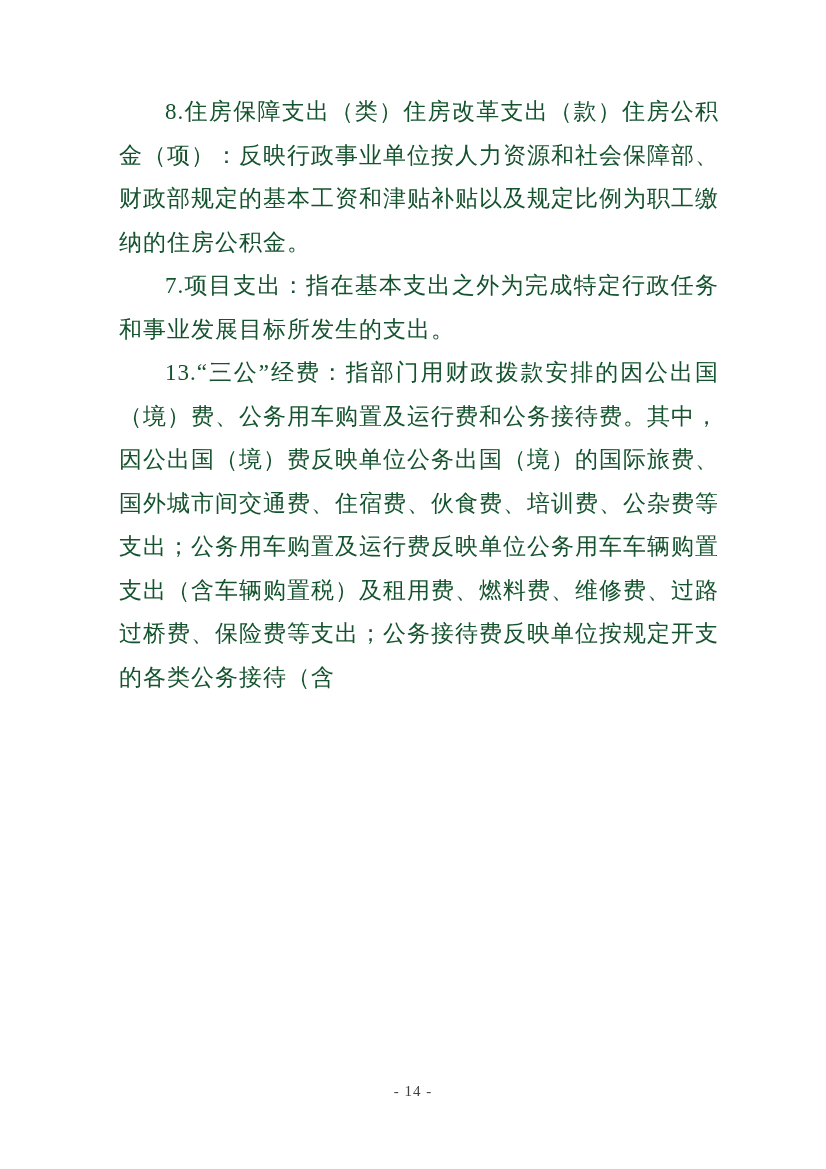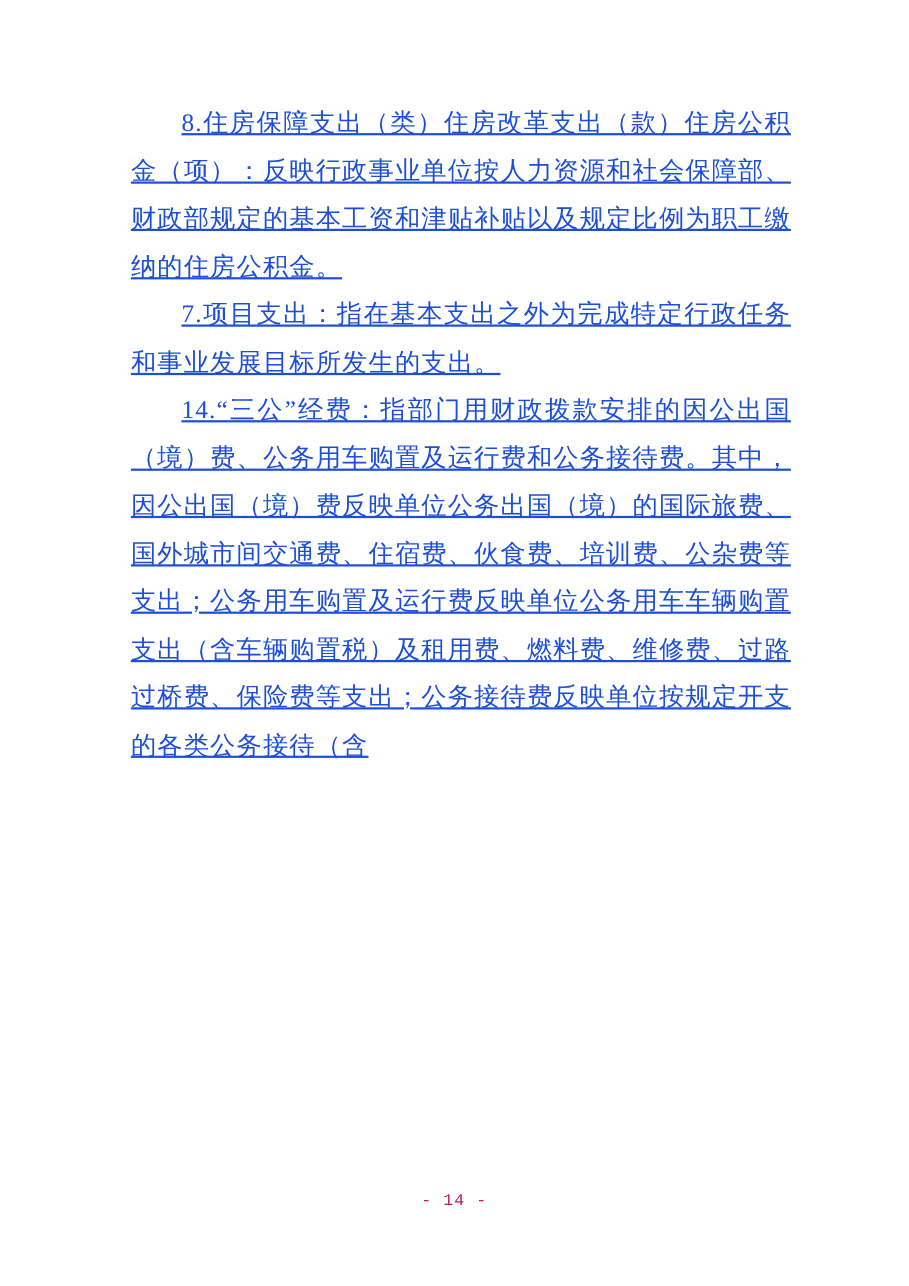--- a/index.html
+++ b/index.html
@@ -18,47 +18,46 @@
   .content {
     position: absolute;
     left: 119px;
     top: 90px;
     width: 600px;
   }
   .para {
     margin: 0;
     font-size: 23px;
     line-height: 43.5px;
-    color: #1d4ed8;
+    color: #14532d;
     text-align: justify;
     text-justify: inter-ideograph;
     text-indent: 2em;
     letter-spacing: 1px;
     word-break: break-all;
-    text-decoration: underline;
   }
   .footer {
     position: absolute;
     left: 0;
     top: 1082px;
     width: 826px;
     text-align: center;
   }
   .page-num {
     font-size: 15px;
     letter-spacing: 1px;
-    color: #be185d;
-    font-family: Liberation Mono, monospace;
+    color: #404040;
+    font-family: Liberation Serif, serif;
   }
 </style>
 </head>
 <body>
 
 <div class="page">
   <div class="content">
     <p class="para">8.住房保障支出（类）住房改革支出（款）住房公积金（项）：反映行政事业单位按人力资源和社会保障部、财政部规定的基本工资和津贴补贴以及规定比例为职工缴纳的住房公积金。</p>
     <p class="para">7.项目支出：指在基本支出之外为完成特定行政任务和事业发展目标所发生的支出。</p>
-    <p class="para">14.“三公”经费：指部门用财政拨款安排的因公出国（境）费、公务用车购置及运行费和公务接待费。其中，因公出国（境）费反映单位公务出国（境）的国际旅费、国外城市间交通费、住宿费、伙食费、培训费、公杂费等支出；公务用车购置及运行费反映单位公务用车车辆购置支出（含车辆购置税）及租用费、燃料费、维修费、过路过桥费、保险费等支出；公务接待费反映单位按规定开支的各类公务接待（含</p>
+    <p class="para">13.“三公”经费：指部门用财政拨款安排的因公出国（境）费、公务用车购置及运行费和公务接待费。其中，因公出国（境）费反映单位公务出国（境）的国际旅费、国外城市间交通费、住宿费、伙食费、培训费、公杂费等支出；公务用车购置及运行费反映单位公务用车车辆购置支出（含车辆购置税）及租用费、燃料费、维修费、过路过桥费、保险费等支出；公务接待费反映单位按规定开支的各类公务接待（含</p>
   </div>
   <div class="footer">
     <span class="page-num">- 14 -</span>
   </div>
 </div>
 
 </body></html>

